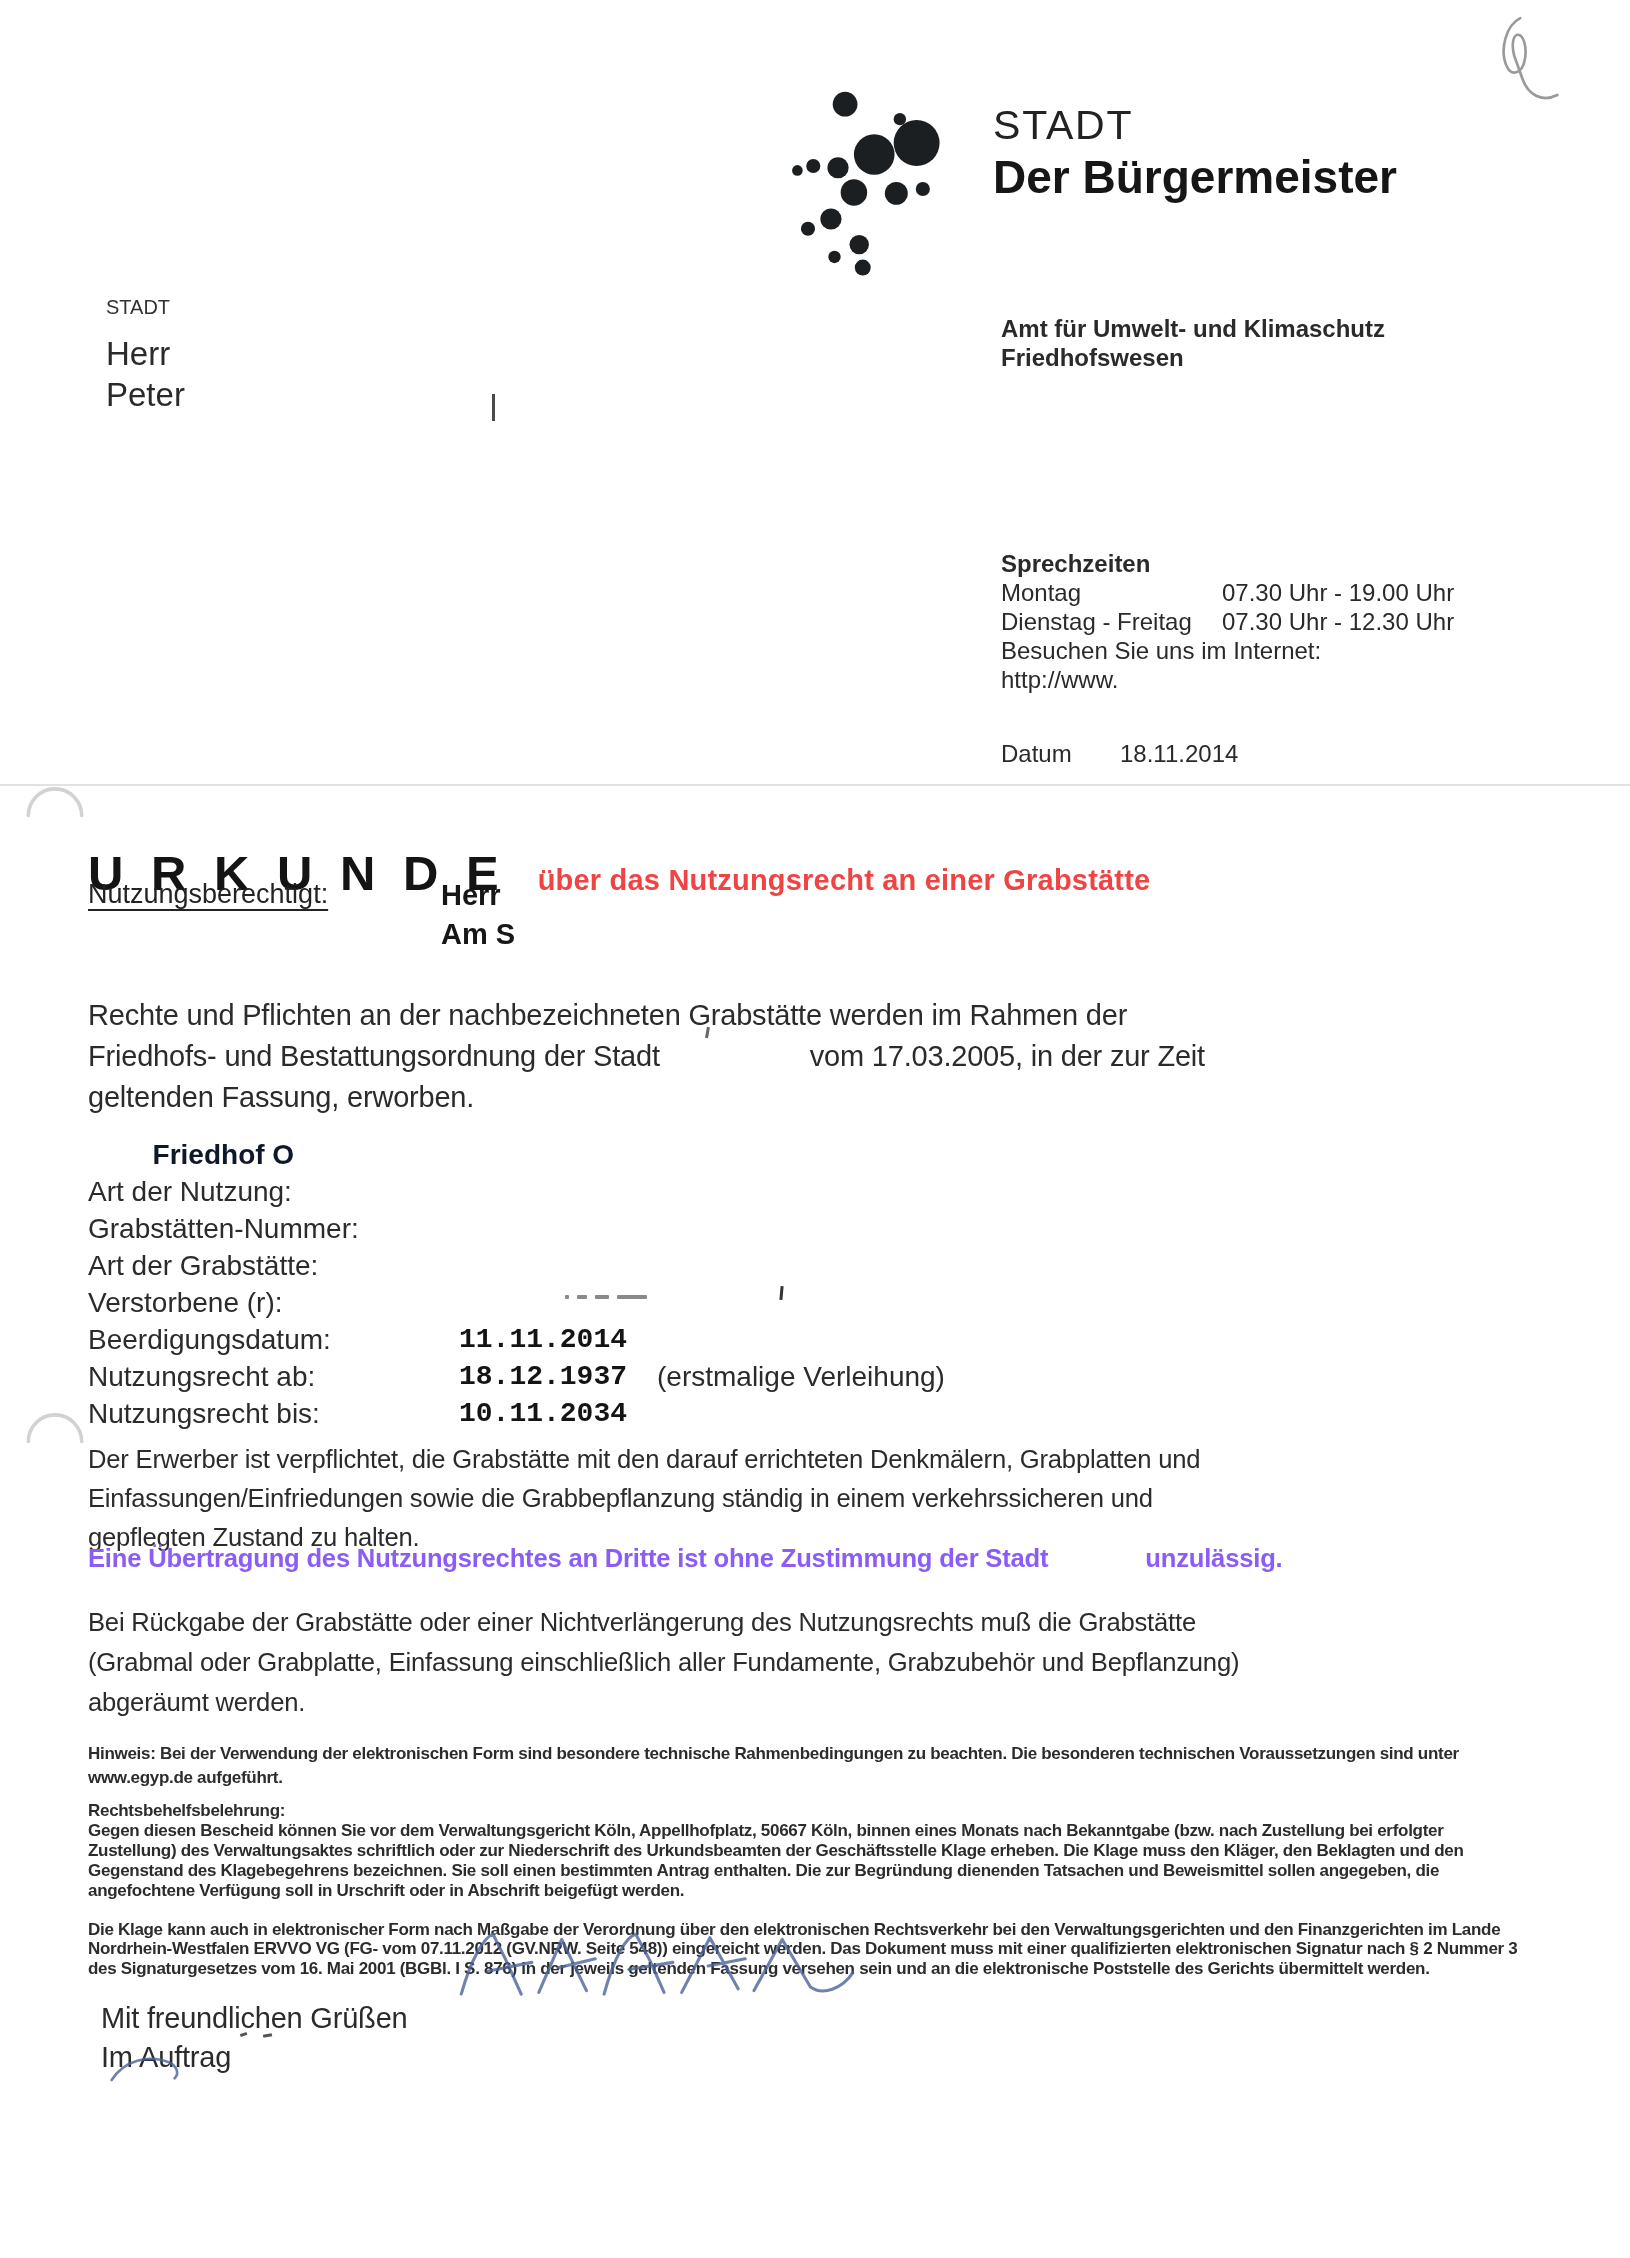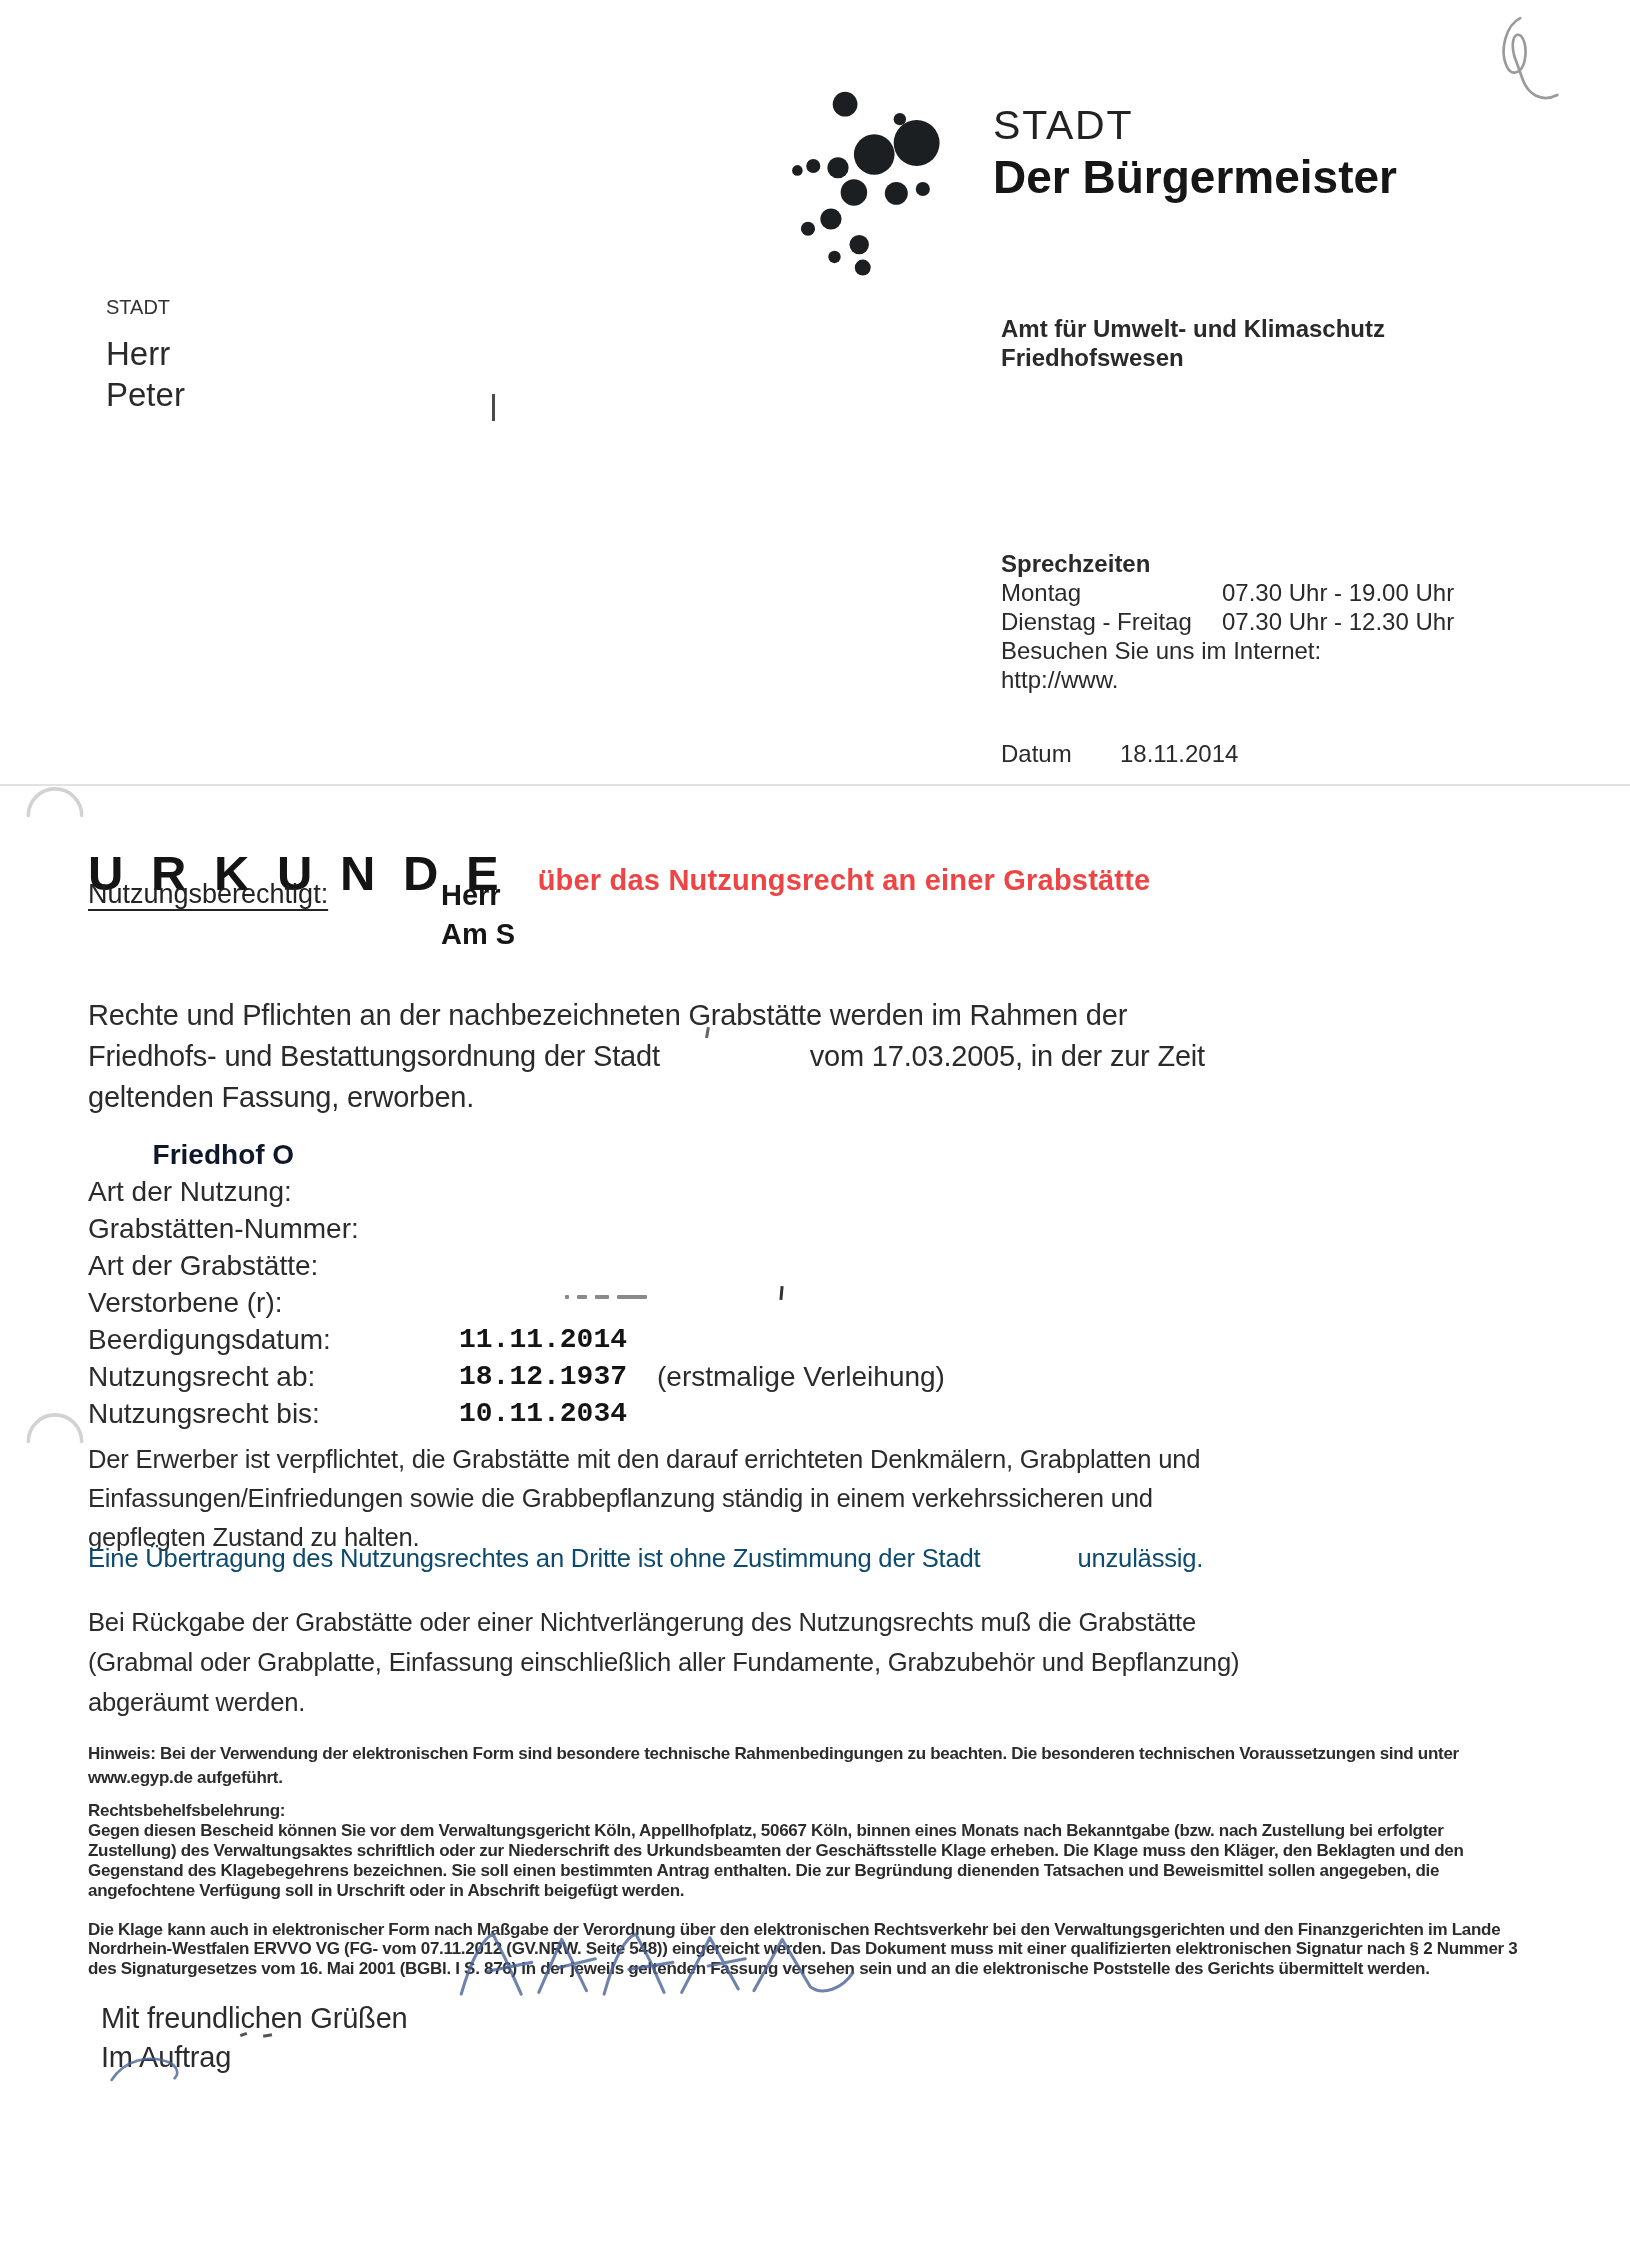--- a/index.html
+++ b/index.html
@@ -20,21 +20,21 @@
   .office .col{position:absolute;white-space:nowrap;}
   
   .titleRow{display:flex;align-items:baseline;margin-top:48px;}
   .urk{font-size:49px;font-weight:700;letter-spacing:7px;color:#141414;}
   .subTitle{font-size:29px;font-weight:700;color:#ef4444;margin-left:32px;letter-spacing:0.2px;}
   .benlabel{font-size:27px;text-decoration:underline;text-underline-offset:6.2px;text-decoration-thickness:1.8px;color:#232323;}
   .bold33{font-size:29px;font-weight:700;color:#161616;}
   .body33{font-size:29px;line-height:41px;color:#2b2b2b;letter-spacing:-0.2px;}
   .body32{font-size:28px;line-height:37px;color:#2b2b2b;}
   .body29{font-size:25.6px;line-height:39px;color:#2b2b2b;letter-spacing:-0.2px;}
-  .bold29{font-size:25.6px;font-weight:400;color:#0c4a6e;letter-spacing:-0.2px;}
+  .bold29{font-size:25.6px;font-weight:700;color:#8b5cf6;letter-spacing:-0.2px;}
   .gap{display:inline-block;}
   .frow{position:relative;}
   .fval{position:absolute;left:371px;font-weight:700;color:#141414;font-family:Liberation Mono, monospace;}
   .fnote{position:absolute;left:569px;font-weight:400;color:#2b2b2b;}
   
   .fine{font-size:17px;font-weight:700;color:#2c2c2c;letter-spacing:-0.3px;}
   
   .seam{position:absolute;left:0;width:1630px;height:1.8px;background:#e2e2e2;}
   .vbar{position:absolute;background:#4a4a4a;}
   .dashes{position:absolute;display:flex;align-items:center;gap:8px;}

